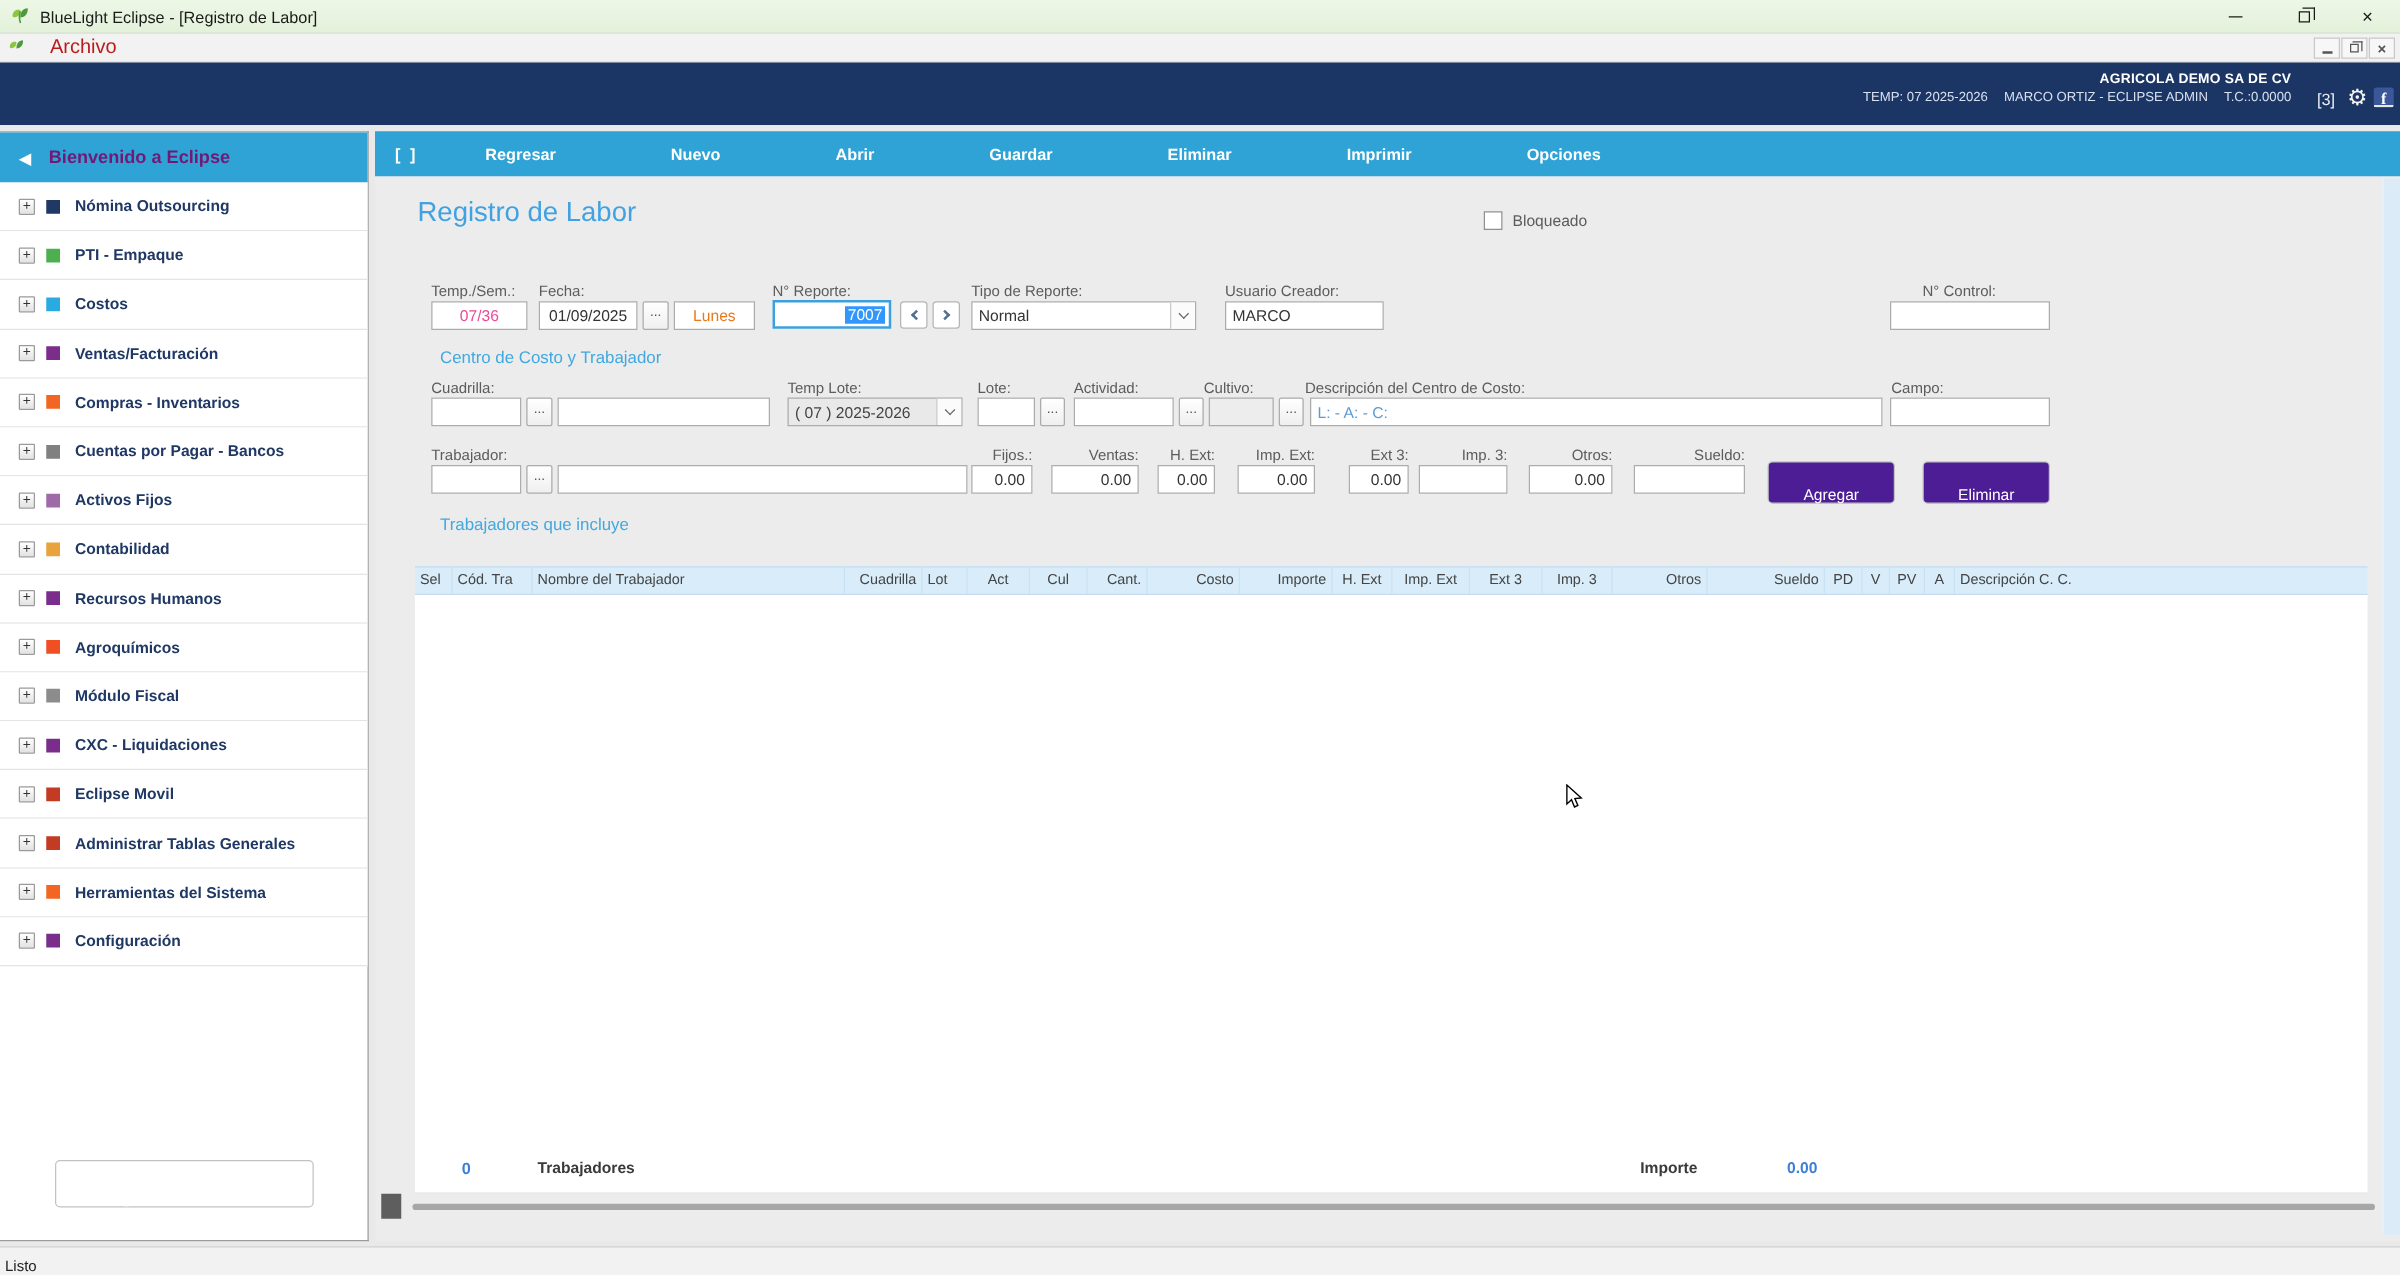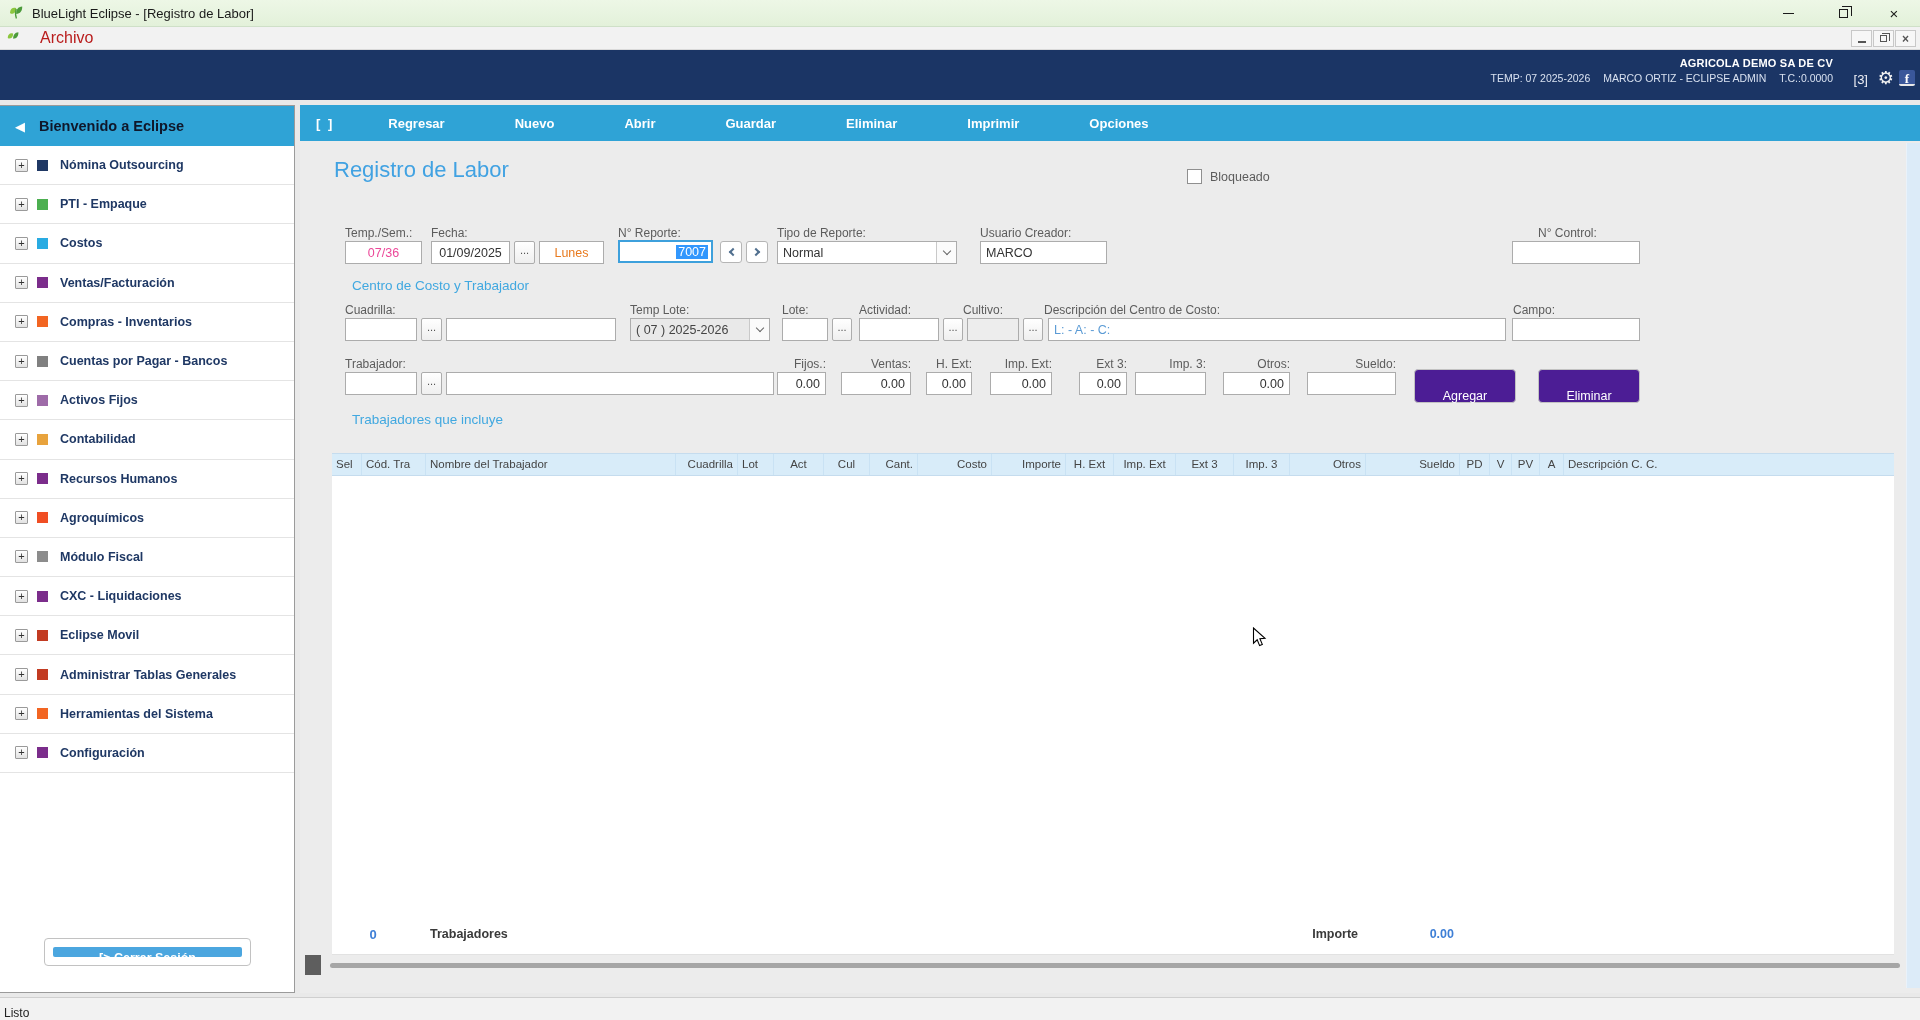--- a/index.html
+++ b/index.html
@@ -35,33 +35,33 @@
   .app-session{font-size:10.5px;color:#D8E1F0;margin-top:3px}
   .app-session span{margin-left:10px}
   .badge3{position:absolute;right:52px;top:22px;color:#EDEFF5;font-size:13px}
   .gear{position:absolute;right:26px;top:17px;color:#F2F2F2;font-size:18px}
   .fbico{position:absolute;right:5px;top:20px;width:16px;height:16px;background:#3A579A;border-radius:2px;color:#fff;font-weight:bold;font-size:13px;text-align:center;line-height:17px;font-family:"Liberation Serif",serif;border-bottom:2px solid #E8E8E8}
 
   
   .sidebar{position:absolute;left:0;top:105px;width:295px;height:888px;background:#FFF;border:1px solid #9A9A9A;border-left:none}
   .side-head{height:40px;background:#2FA3D6;display:flex;align-items:center}
   .back-arrow{color:#fff;font-size:13px;margin:0 14px 0 15px}
-  .side-title{color:#0f172a;font-weight:bold;font-size:14.5px}
+  .side-title{color:#701a75;font-weight:bold;font-size:14.5px}
   .side-item{height:39.2px;display:flex;align-items:center;border-bottom:1px solid #E4E4E4;background:#fff}
   .expand{width:13px;height:13px;border:1px solid #9A9A9A;background:linear-gradient(#FFF,#E2E2E2);color:#333;font-size:11px;line-height:11px;text-align:center;margin:0 9px 0 15px;border-radius:1px}
   .sq{width:11px;height:11px;margin-right:12px}
   .side-label{color:#1F3864;font-weight:bold;font-size:12.5px}
-  .logout-shell{position:absolute;left:44px;bottom:26px;width:207px;height:28px;background:#FFF;border:1px solid #C2C2C2;border-radius:4px;padding:8px}
+  .logout-shell{position:absolute;left:44px;bottom:26px;width:207px;height:28px;background:#FFF;border:1px solid #C2C2C2;border-radius:4px;padding:18px}
   .logout-fill{width:100%;height:100%;background:#4BA6DF;border-radius:2px;color:#fff;font-weight:bold;font-size:12.5px;text-align:center;line-height:22px}
 
   
   .main{position:absolute;left:300px;top:105px;width:1620px;height:888px;background:#ECECEC}
   .toolbar{position:absolute;left:0;top:0;width:1620px;height:36px;background:#2FA3D6;display:flex;align-items:center;color:#fff;font-weight:bold;font-size:13px}
   .tb-window{margin-left:16px;margin-right:54px;letter-spacing:2px}
-  .tb-btns{display:flex;gap:70px}
+  .tb-btns{display:flex;gap:92px}
   .tb-btn{white-space:nowrap}
 
   .page-title{position:absolute;left:34px;top:52px;font-size:22px;color:#41A2E2}
   .chk-row{position:absolute;left:887px;top:64px;display:flex;align-items:center}
   .chk{width:15px;height:15px;border:1px solid #8F8F8F;background:#fff;margin-right:8px}
   .chk-lbl{color:#5C5C5C;font-size:12.5px}
 
   .lbl{position:absolute;font-size:12px;color:#5C5C5C;white-space:nowrap}
   .lbl.r{text-align:right}
   .fld{position:absolute;height:23px;background:#fff;border:1px solid #ACACAC;font-size:12.5px;color:#333;display:flex;align-items:center;padding:0 5px;white-space:nowrap}

